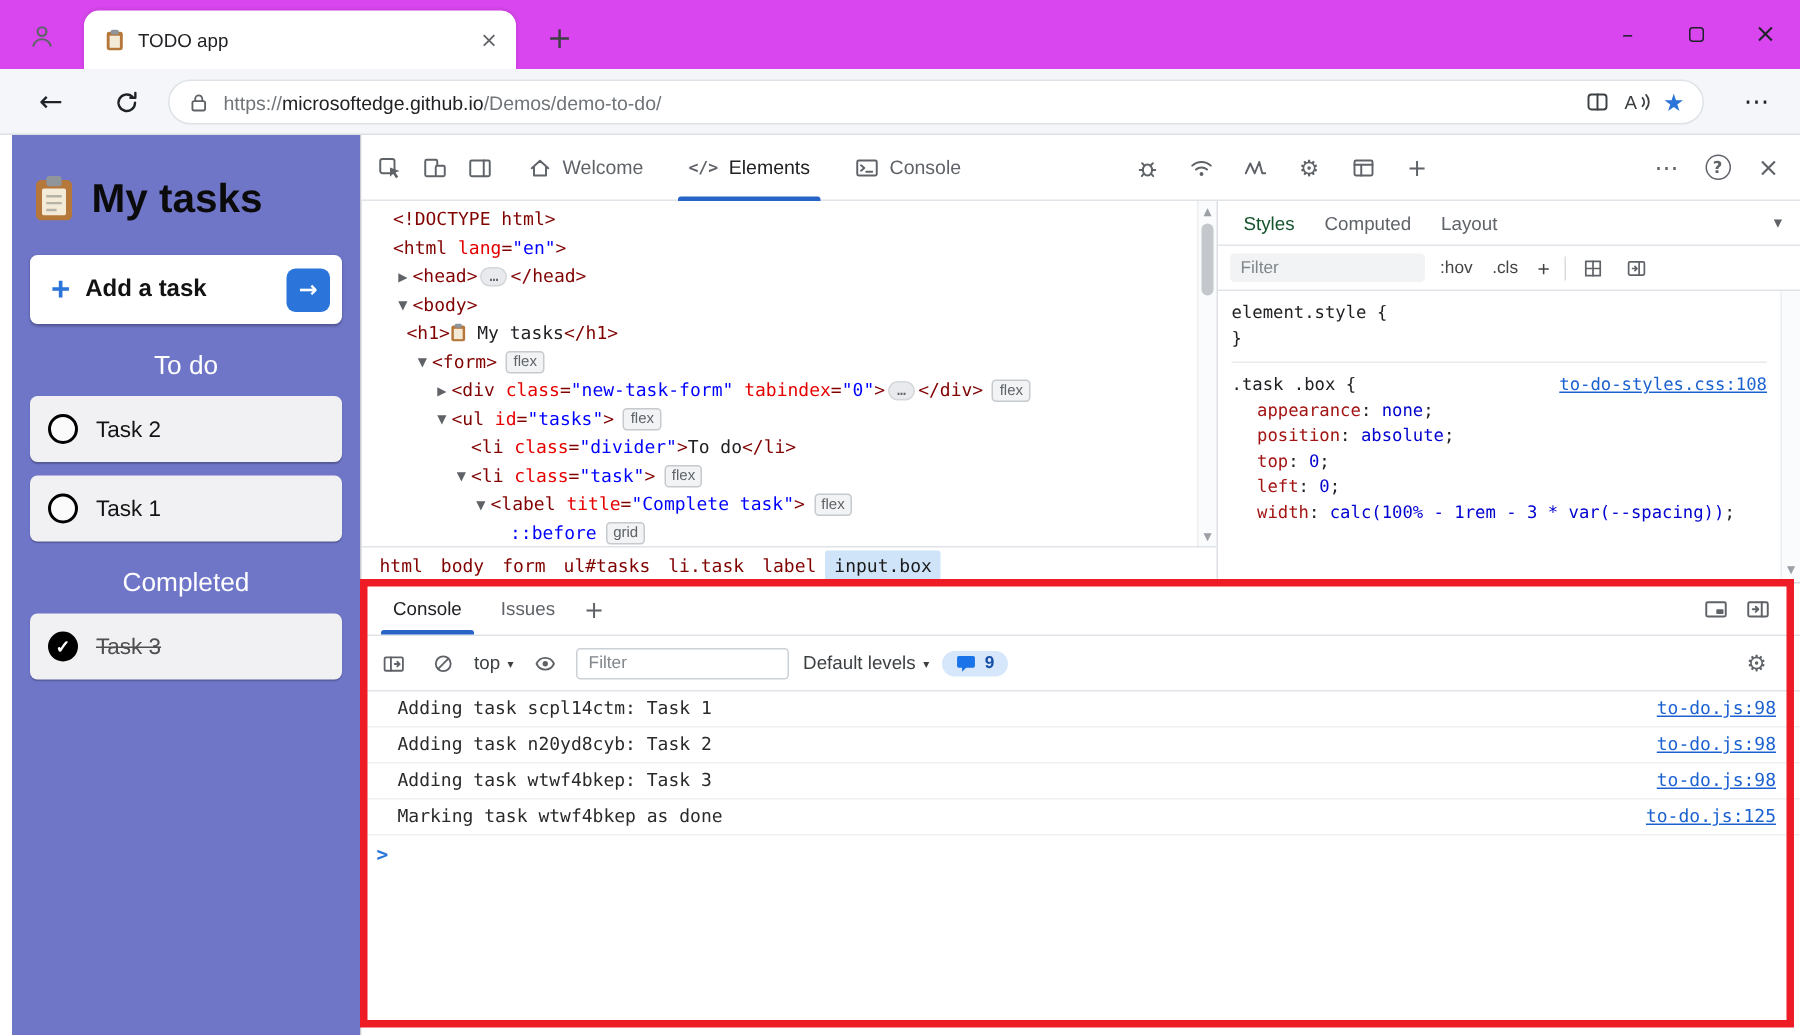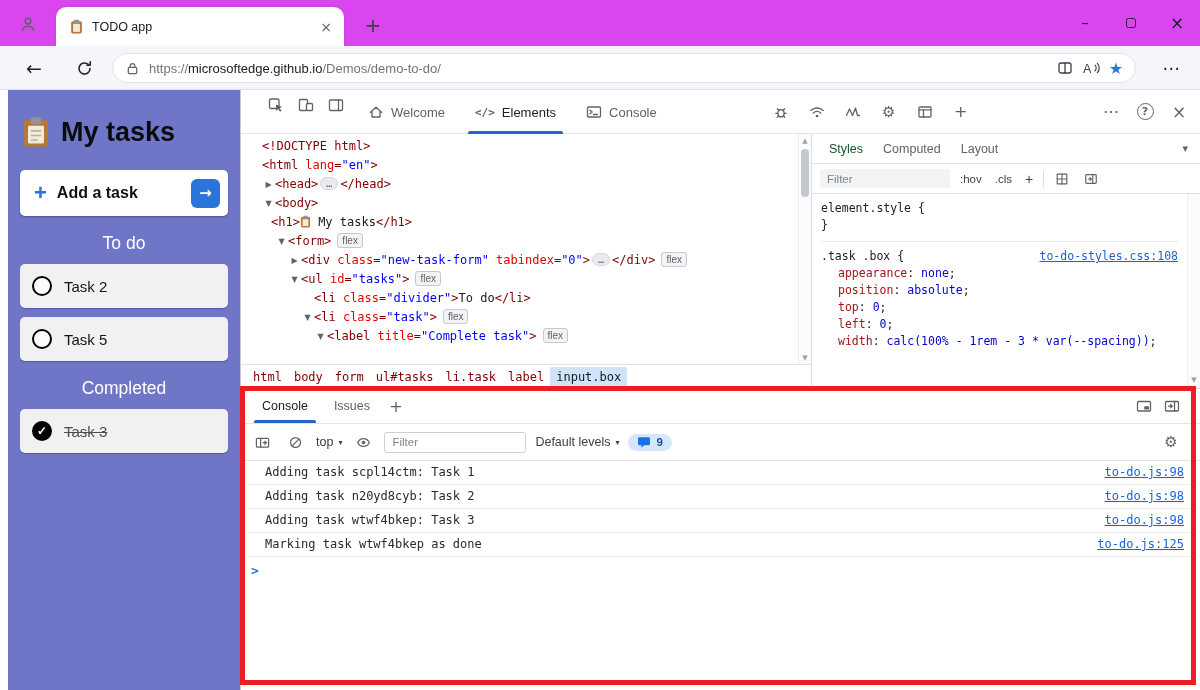--- a/index.html
+++ b/index.html
@@ -44,21 +44,21 @@
   .arrowbtn{width:29px;height:29px;background:var(--accent);border-radius:6px;color:#fff;display:flex;align-items:center;justify-content:center;font-size:15px;font-weight:bold}
   .app-divider{text-align:center;color:#fff;font-size:17.5px;margin:17px 0 10px}
   .task-row{margin:9px 12px;background:#f1f1f3;border-radius:5px;height:44px;display:flex;align-items:center;gap:12px;padding:0 12px;box-shadow:0 1px 1px rgba(0,0,0,.25)}
   .circle{width:20px;height:20px;border-radius:50%;border:2.5px solid #000;background:#fbfbfc;flex:none;display:flex;align-items:center;justify-content:center;font-size:12px;font-weight:bold;color:#fff}
   .circle.done{background:#000;border-color:#000}
   .task-label{font-size:15px;color:#141414}
   .task-label.done{color:#4e4e52;text-decoration:line-through}
 
   
   .devtools{position:absolute;left:240px;top:90px;width:960px;height:600px;background:#fff;border-left:1px solid #c8ccd0}
-  .dt-toolbar{position:absolute;top:0;left:0;right:0;height:44px;border-bottom:1px solid #e0e3e7;display:flex;background:#fff;padding-left:20px}
+  .dt-toolbar{position:absolute;top:0;left:0;right:0;height:44px;border-bottom:1px solid #e0e3e7;display:flex;align-items:center;background:#fff;padding-left:4px}
   .ibtn{width:30px;height:30px;display:flex;align-items:center;justify-content:center;color:#5f6368;border-radius:4px;flex:none}
   .dt-tab{height:44px;display:flex;align-items:center;gap:7px;padding:0 13px;font-size:13px;color:#5f6368;position:relative;margin-left:4px;white-space:nowrap}
   .dt-tab.active{color:#202124}
   .dt-tab.active::after{content:"";position:absolute;left:6px;right:6px;bottom:0;height:3px;background:var(--dtactive);border-radius:2px 2px 0 0}
   .code-ic{font-size:11px;font-weight:bold;color:#5f6368;font-family:"DejaVu Sans Mono",monospace}
   .dt-tools{display:flex;align-items:center;margin-left:96px;gap:6px}
   .dt-right{margin-left:auto;display:flex;align-items:center;gap:4px;padding-right:6px}
   .helpc{width:17px;height:17px;border:1.4px solid #5f6368;border-radius:50%;display:flex;align-items:center;justify-content:center;font-size:11px;font-weight:bold;color:#5f6368}
   .gearg{font-size:15px;color:#5f6368}
 
@@ -205,21 +205,21 @@
     <span class="arrowbtn glyph">→</span>
   </div>
   <div>
       <div class="app-divider">To do</div>
       <div class="task-row">
         <span class="circle"></span>
         <span class="task-label">Task 2</span>
       </div>
       <div class="task-row">
         <span class="circle"></span>
-        <span class="task-label">Task 5</span>
+        <span class="task-label">Task 1</span>
       </div>
       <div class="app-divider">Completed</div>
       <div class="task-row">
         <span class="circle done">✓</span>
         <span class="task-label done">Task 3</span>
       </div>
     </div>
 </div>
 
 <div class="devtools">
@@ -311,20 +311,21 @@
                 <rect x="1" y="2" width="10" height="11.5" rx="1.5" fill="#b5773a"></rect>
                 <rect x="2.8" y="4.5" width="6.4" height="7.5" fill="#f3ead8"></rect>
                 <rect x="3.5" y="0.8" width="5" height="3" rx="1" fill="#8f959b"></rect>
               </svg></span><span class="tk-text"> My tasks</span><span class="tk-tag">&lt;/h1&gt;</span></div>
           <div class="tree-row" style="padding-left: 34px;"><span class="tw glyph">▼</span><span class="tk-tag">&lt;form&gt;</span><span class="badge">flex</span></div>
           <div class="tree-row" style="padding-left: 47px;"><span class="tw glyph">▶</span><span class="tk-tag">&lt;div</span><span class="tk-attr"> class</span><span class="tk-tag">=</span><span class="tk-val">"new-task-form"</span><span class="tk-attr"> tabindex</span><span class="tk-tag">=</span><span class="tk-val">"0"</span><span class="tk-tag">&gt;</span><span class="ell">…</span><span class="tk-tag">&lt;/div&gt;</span><span class="badge">flex</span></div>
           <div class="tree-row" style="padding-left: 47px;"><span class="tw glyph">▼</span><span class="tk-tag">&lt;ul</span><span class="tk-attr"> id</span><span class="tk-tag">=</span><span class="tk-val">"tasks"</span><span class="tk-tag">&gt;</span><span class="badge">flex</span></div>
           <div class="tree-row" style="padding-left: 60px;"><span class="tw glyph"></span><span class="tk-tag">&lt;li</span><span class="tk-attr"> class</span><span class="tk-tag">=</span><span class="tk-val">"divider"</span><span class="tk-tag">&gt;</span><span class="tk-text">To do</span><span class="tk-tag">&lt;/li&gt;</span></div>
           <div class="tree-row" style="padding-left: 60px;"><span class="tw glyph">▼</span><span class="tk-tag">&lt;li</span><span class="tk-attr"> class</span><span class="tk-tag">=</span><span class="tk-val">"task"</span><span class="tk-tag">&gt;</span><span class="badge">flex</span></div>
           <div class="tree-row" style="padding-left: 73px;"><span class="tw glyph">▼</span><span class="tk-tag">&lt;label</span><span class="tk-attr"> title</span><span class="tk-tag">=</span><span class="tk-val">"Complete task"</span><span class="tk-tag">&gt;</span><span class="badge">flex</span></div>
+          <div class="tree-row" style="padding-left: 86px;"><span class="tw glyph"></span><span class="tk-pseudo">::before</span><span class="badge">grid</span></div>
         </div>
       <div class="vscroll">
         <div class="vs-arrow glyph">▲</div>
         <div class="vs-thumb"></div>
         <div class="vs-arrow bottom glyph">▼</div>
       </div>
       <div class="breadcrumb mono">
           <span class="crumb">html</span>
           <span class="crumb">body</span>
           <span class="crumb">form</span>

